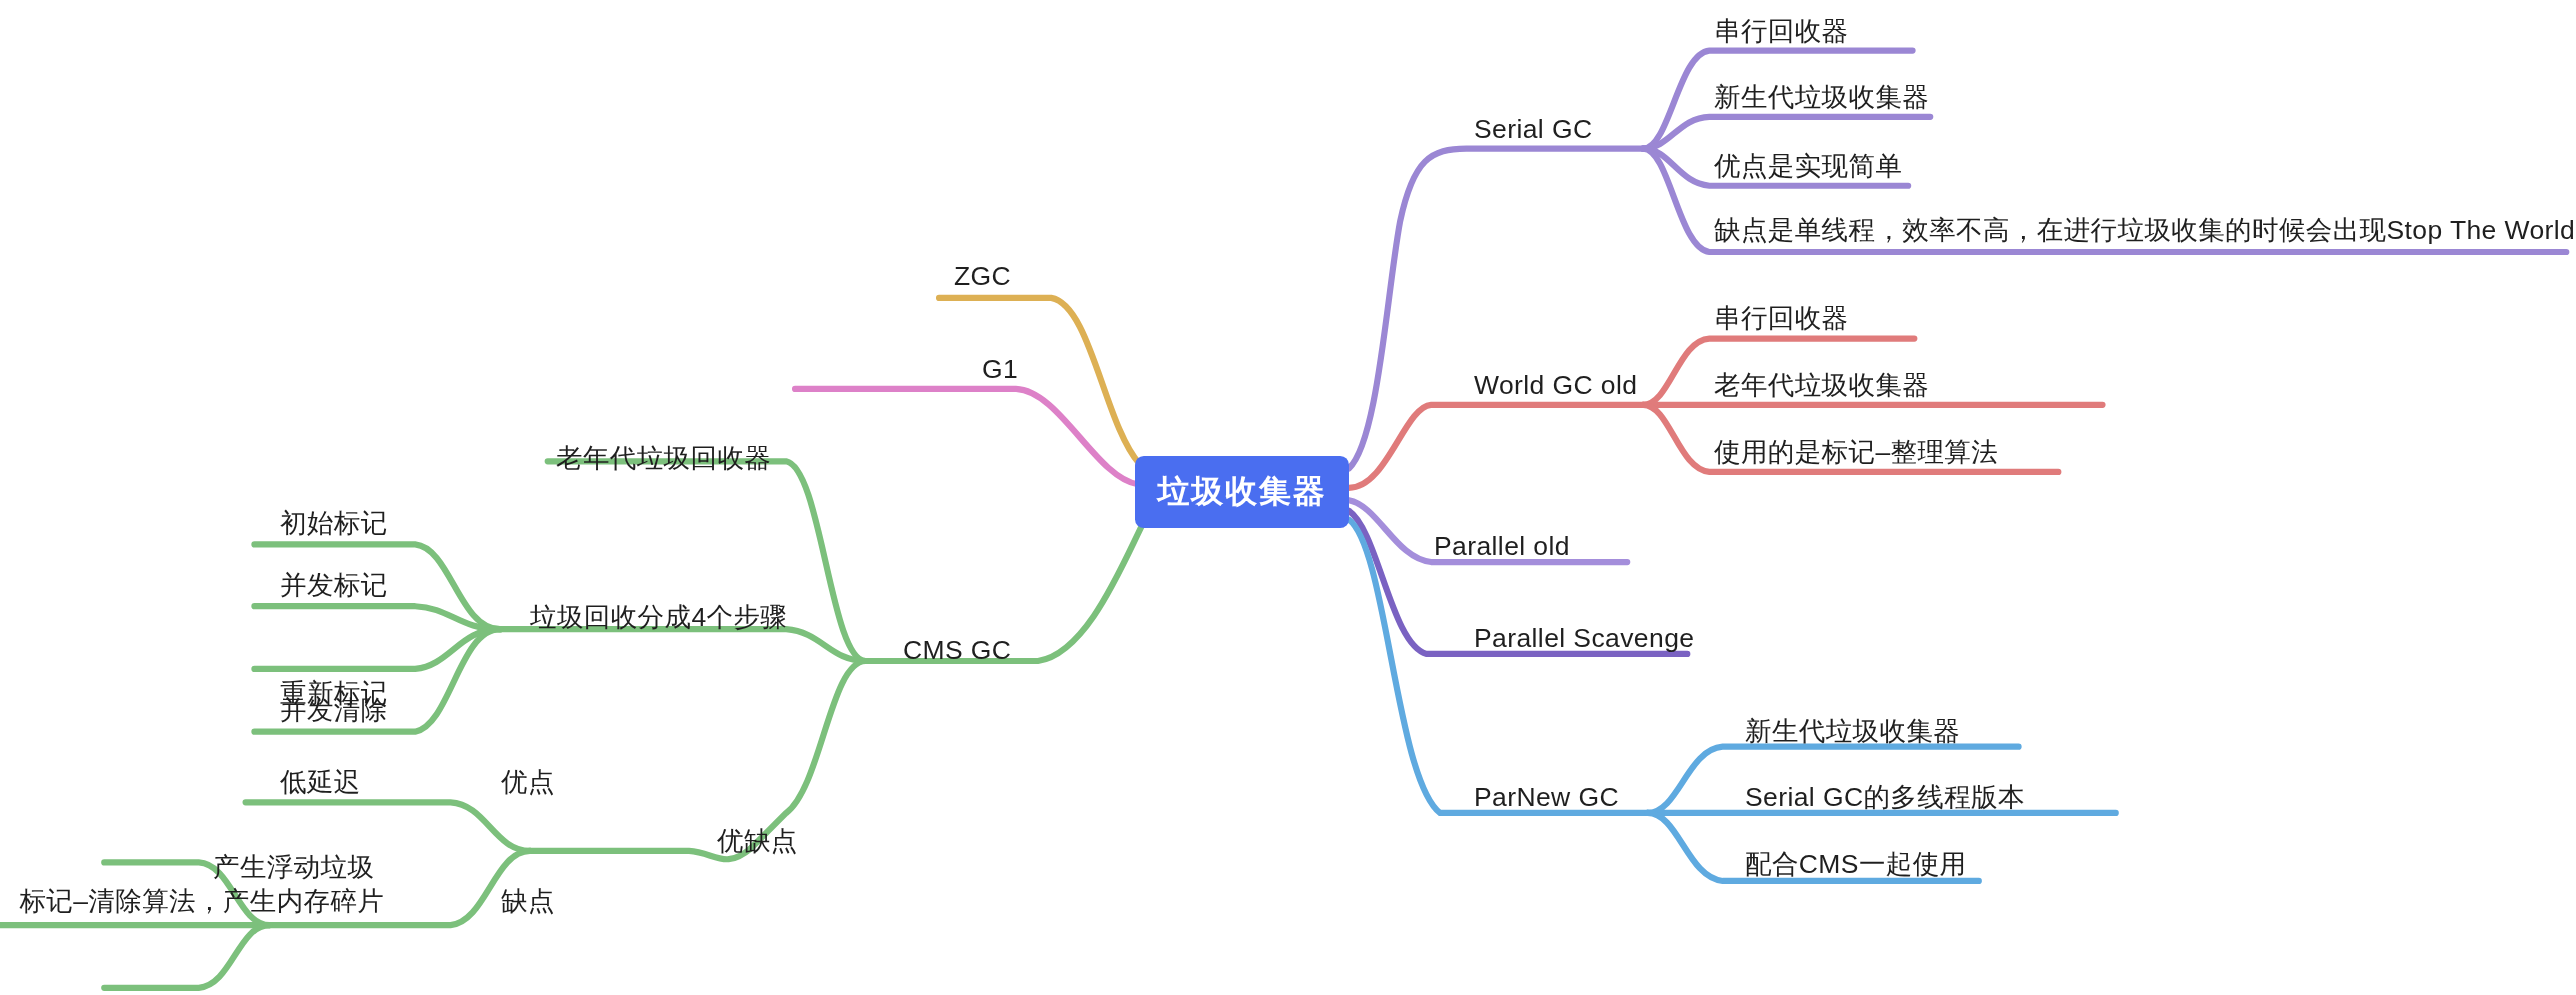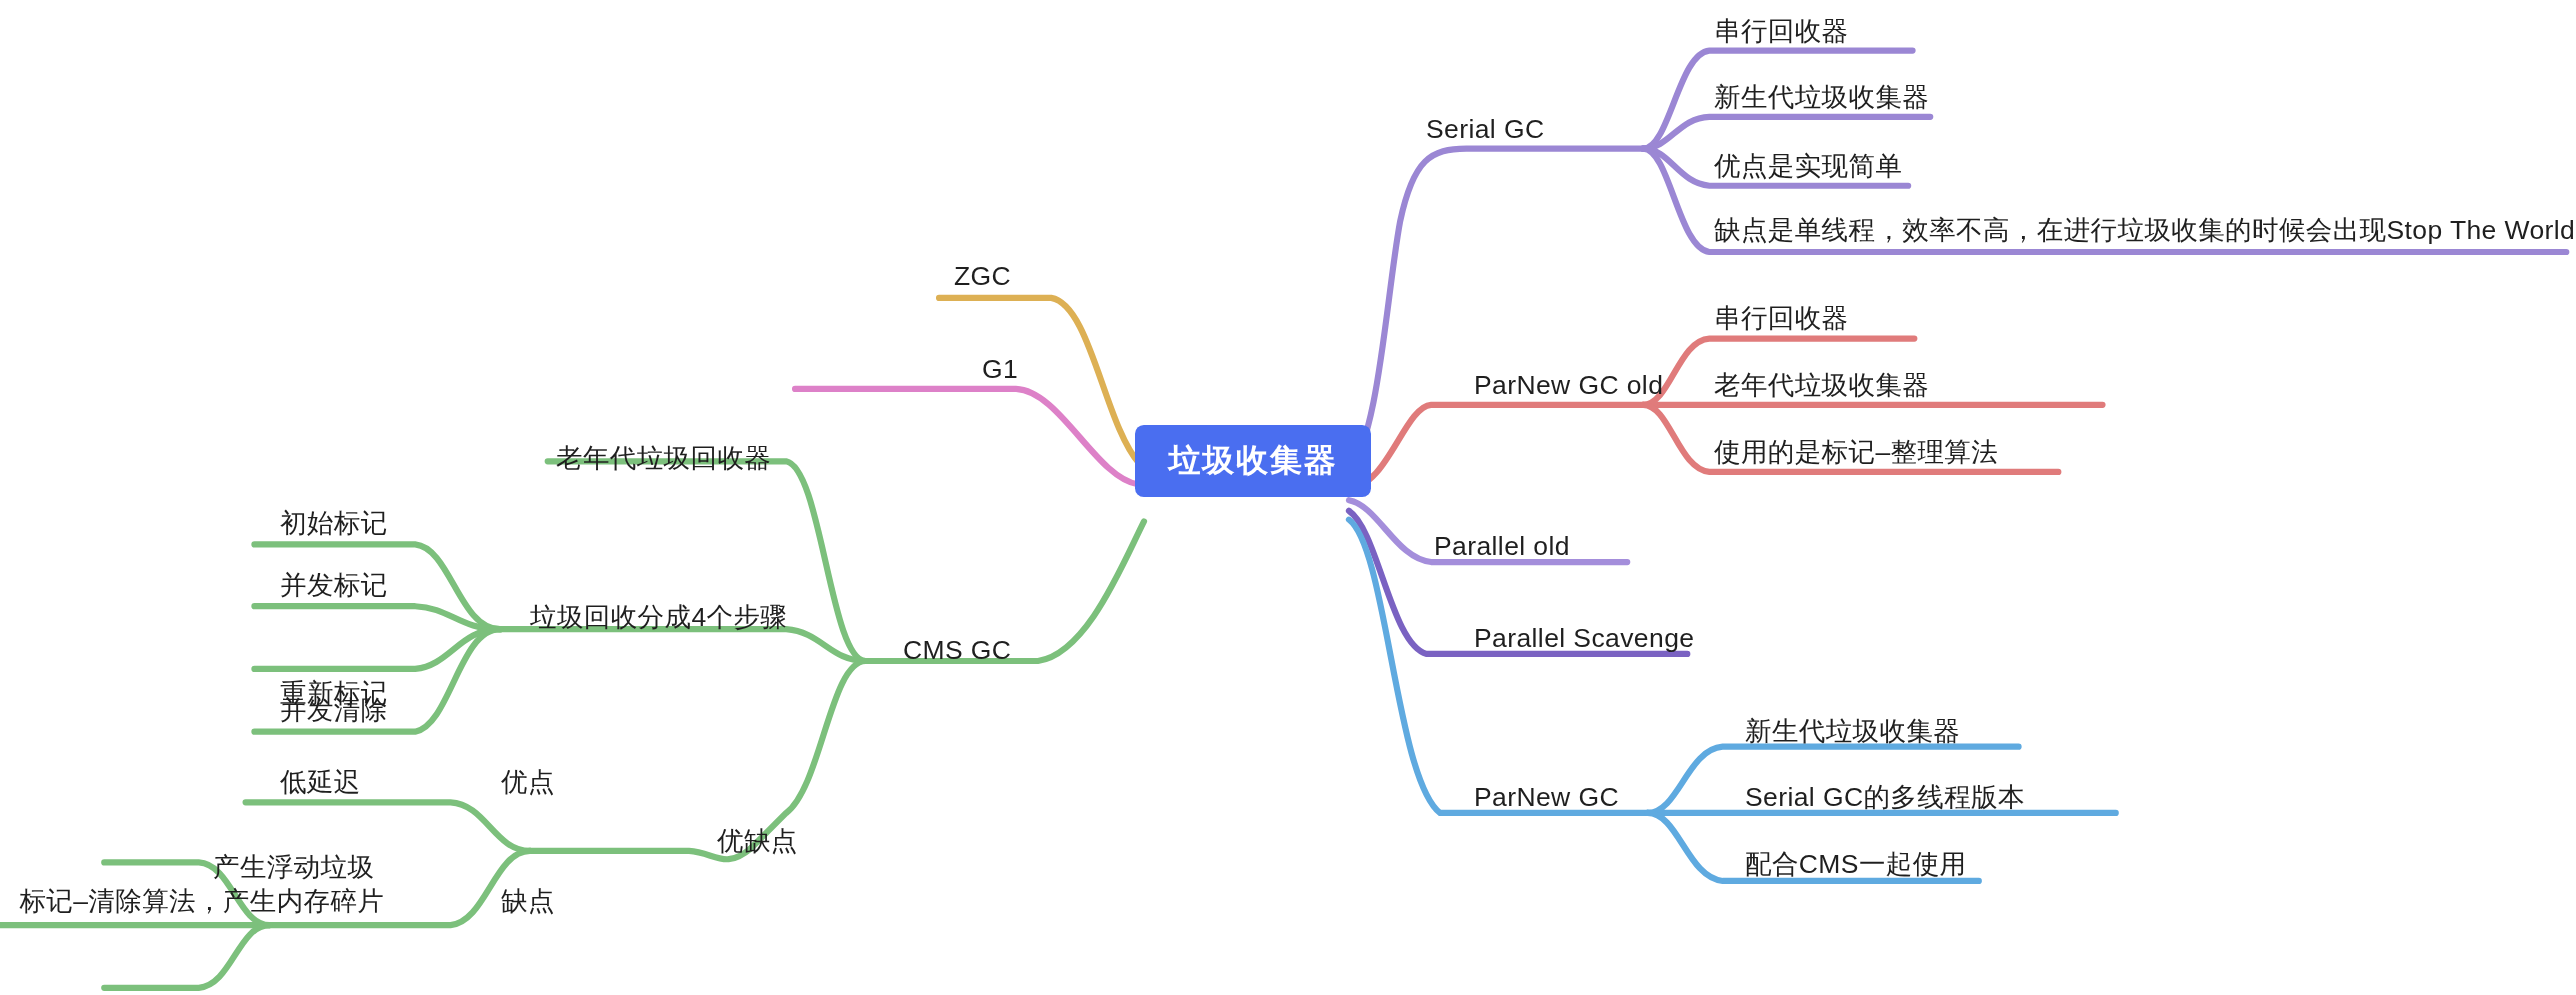--- a/index.html
+++ b/index.html
@@ -97,31 +97,31 @@
 
     <g>
       <path stroke="#7cc07c" d="M305,1047 C270,1047 262,978 225,976 L118,976"></path>
       <path stroke="#7cc07c" d="M305,1047 L0,1047"></path>
       <path stroke="#7cc07c" d="M305,1047 C270,1047 262,1115 225,1118 L118,1118"></path>
     </g>
 
   </g>
 </svg>
 
-<div class="root-node" style="left:1135px; top:425px; width:236px; height:72px; background:#4a6ef0;">
+<div class="root-node" style="left:1135px; top:456px; width:214px; height:72px; background:#4a6ef0;">
   <span>垃圾收集器</span>
 </div>
 
-<div class="lbl" style="left:1426px; top:116px;">Serial GC</div>
+<div class="lbl" style="left:1474px; top:116px;">Serial GC</div>
 <div class="lbl" style="left:1714px; top:17.7px;">串行回收器</div>
 <div class="lbl" style="left:1714px; top:84px;">新生代垃圾收集器</div>
 <div class="lbl" style="left:1714px; top:153px;">优点是实现简单</div>
 <div class="lbl" style="left:1714px; top:217px;">缺点是单线程，效率不高，在进行垃圾收集的时候会出现Stop The World。</div>
 
-<div class="lbl" style="left:1474px; top:372px;">ParNew GC old</div>
+<div class="lbl" style="left:1474px; top:372px;">World GC old</div>
 <div class="lbl" style="left:1714px; top:305px;">串行回收器</div>
 <div class="lbl" style="left:1714px; top:372px;">老年代垃圾收集器</div>
 <div class="lbl" style="left:1714px; top:439px;">使用的是标记–整理算法</div>
 
 <div class="lbl" style="left:1434px; top:533px;">Parallel old</div>
 
 <div class="lbl" style="left:1474px; top:625px;">Parallel Scavenge</div>
 
 <div class="lbl" style="left:1474px; top:784px;">ParNew GC</div>
 <div class="lbl" style="left:1745px; top:718px;">新生代垃圾收集器</div>

